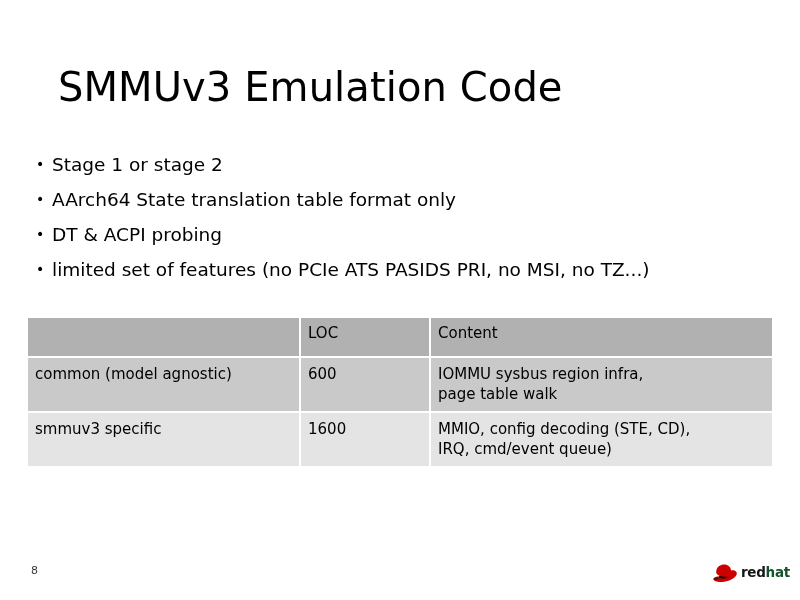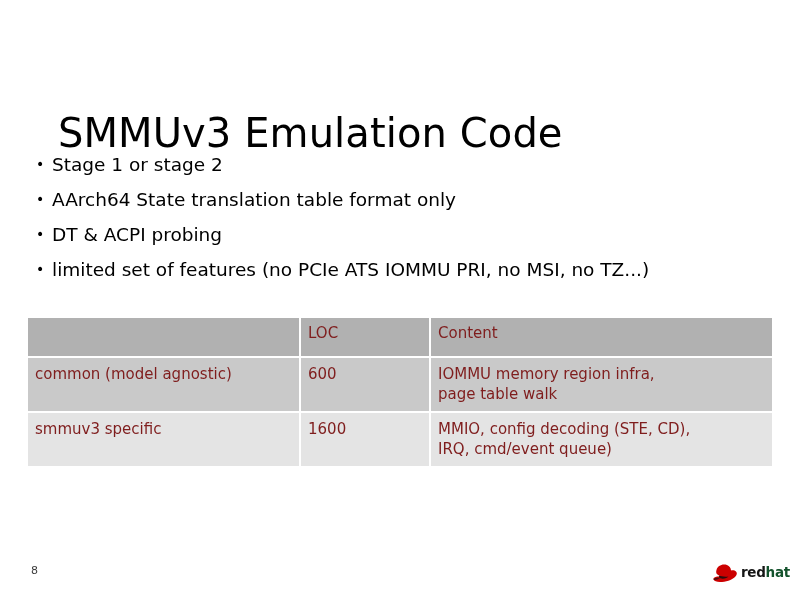--- a/index.html
+++ b/index.html
@@ -27,21 +27,20 @@
   .slide-title {
     position: absolute;
     left: 58px;
     top: 64px;
     font-size: 40px;
     font-weight: 400;
     letter-spacing: 0.1px;
     color: #000000;
     white-space: nowrap;
     line-height: 1.15;
-    margin-top: 46px;
   }
 
   
   .bullet-list {
     position: absolute;
     left: 36px;
     top: 156px;
     width: 720px;
   }
   .bullet-item {
@@ -80,21 +79,21 @@
 
   .data-table th,
   .data-table td {
     text-align: left;
     vertical-align: top;
     padding: 7px 8px 7px 7px;
     font-weight: 400;
     font-size: 15px;
     line-height: 1.30;
     border-right: 2px solid #ffffff;
-    color: #7f1d1d;
+    color: #000000;
   }
   .data-table th:last-child,
   .data-table td:last-child {
     border-right: none;
   }
 
   .data-table thead tr {
     background: #b1b1b1;
   }
   .data-table thead th {
@@ -170,21 +169,21 @@
       <span class="bullet-text">AArch64 State translation table format only</span>
     </div>
 
     <div class="bullet-item">
       <span class="bullet-mark">•</span>
       <span class="bullet-text">DT &amp; ACPI probing</span>
     </div>
 
     <div class="bullet-item">
       <span class="bullet-mark">•</span>
-      <span class="bullet-text">limited set of features (no PCIe ATS IOMMU PRI, no MSI, no TZ...)</span>
+      <span class="bullet-text">limited set of features (no PCIe ATS PASIDS PRI, no MSI, no TZ...)</span>
     </div>
 
   </div>
 
   <table class="data-table">
     <colgroup>
       <col class="c-label">
       <col class="c-loc">
       <col class="c-cont">
     </colgroup>
@@ -194,21 +193,21 @@
         <th>LOC</th>
         <th>Content</th>
       </tr>
     </thead>
     <tbody>
 
       <tr class="row-dark">
         <td>common (model agnostic)</td>
         <td>600</td>
         <td>
-          <span class="cell-line">IOMMU memory region infra,</span>
+          <span class="cell-line">IOMMU sysbus region infra,</span>
           <span class="cell-line">page table walk</span>
         </td>
       </tr>
 
       <tr class="row-light">
         <td>smmuv3 specific</td>
         <td>1600</td>
         <td>
           <span class="cell-line">MMIO, config decoding (STE, CD),</span>
           <span class="cell-line">IRQ, cmd/event queue)</span>

